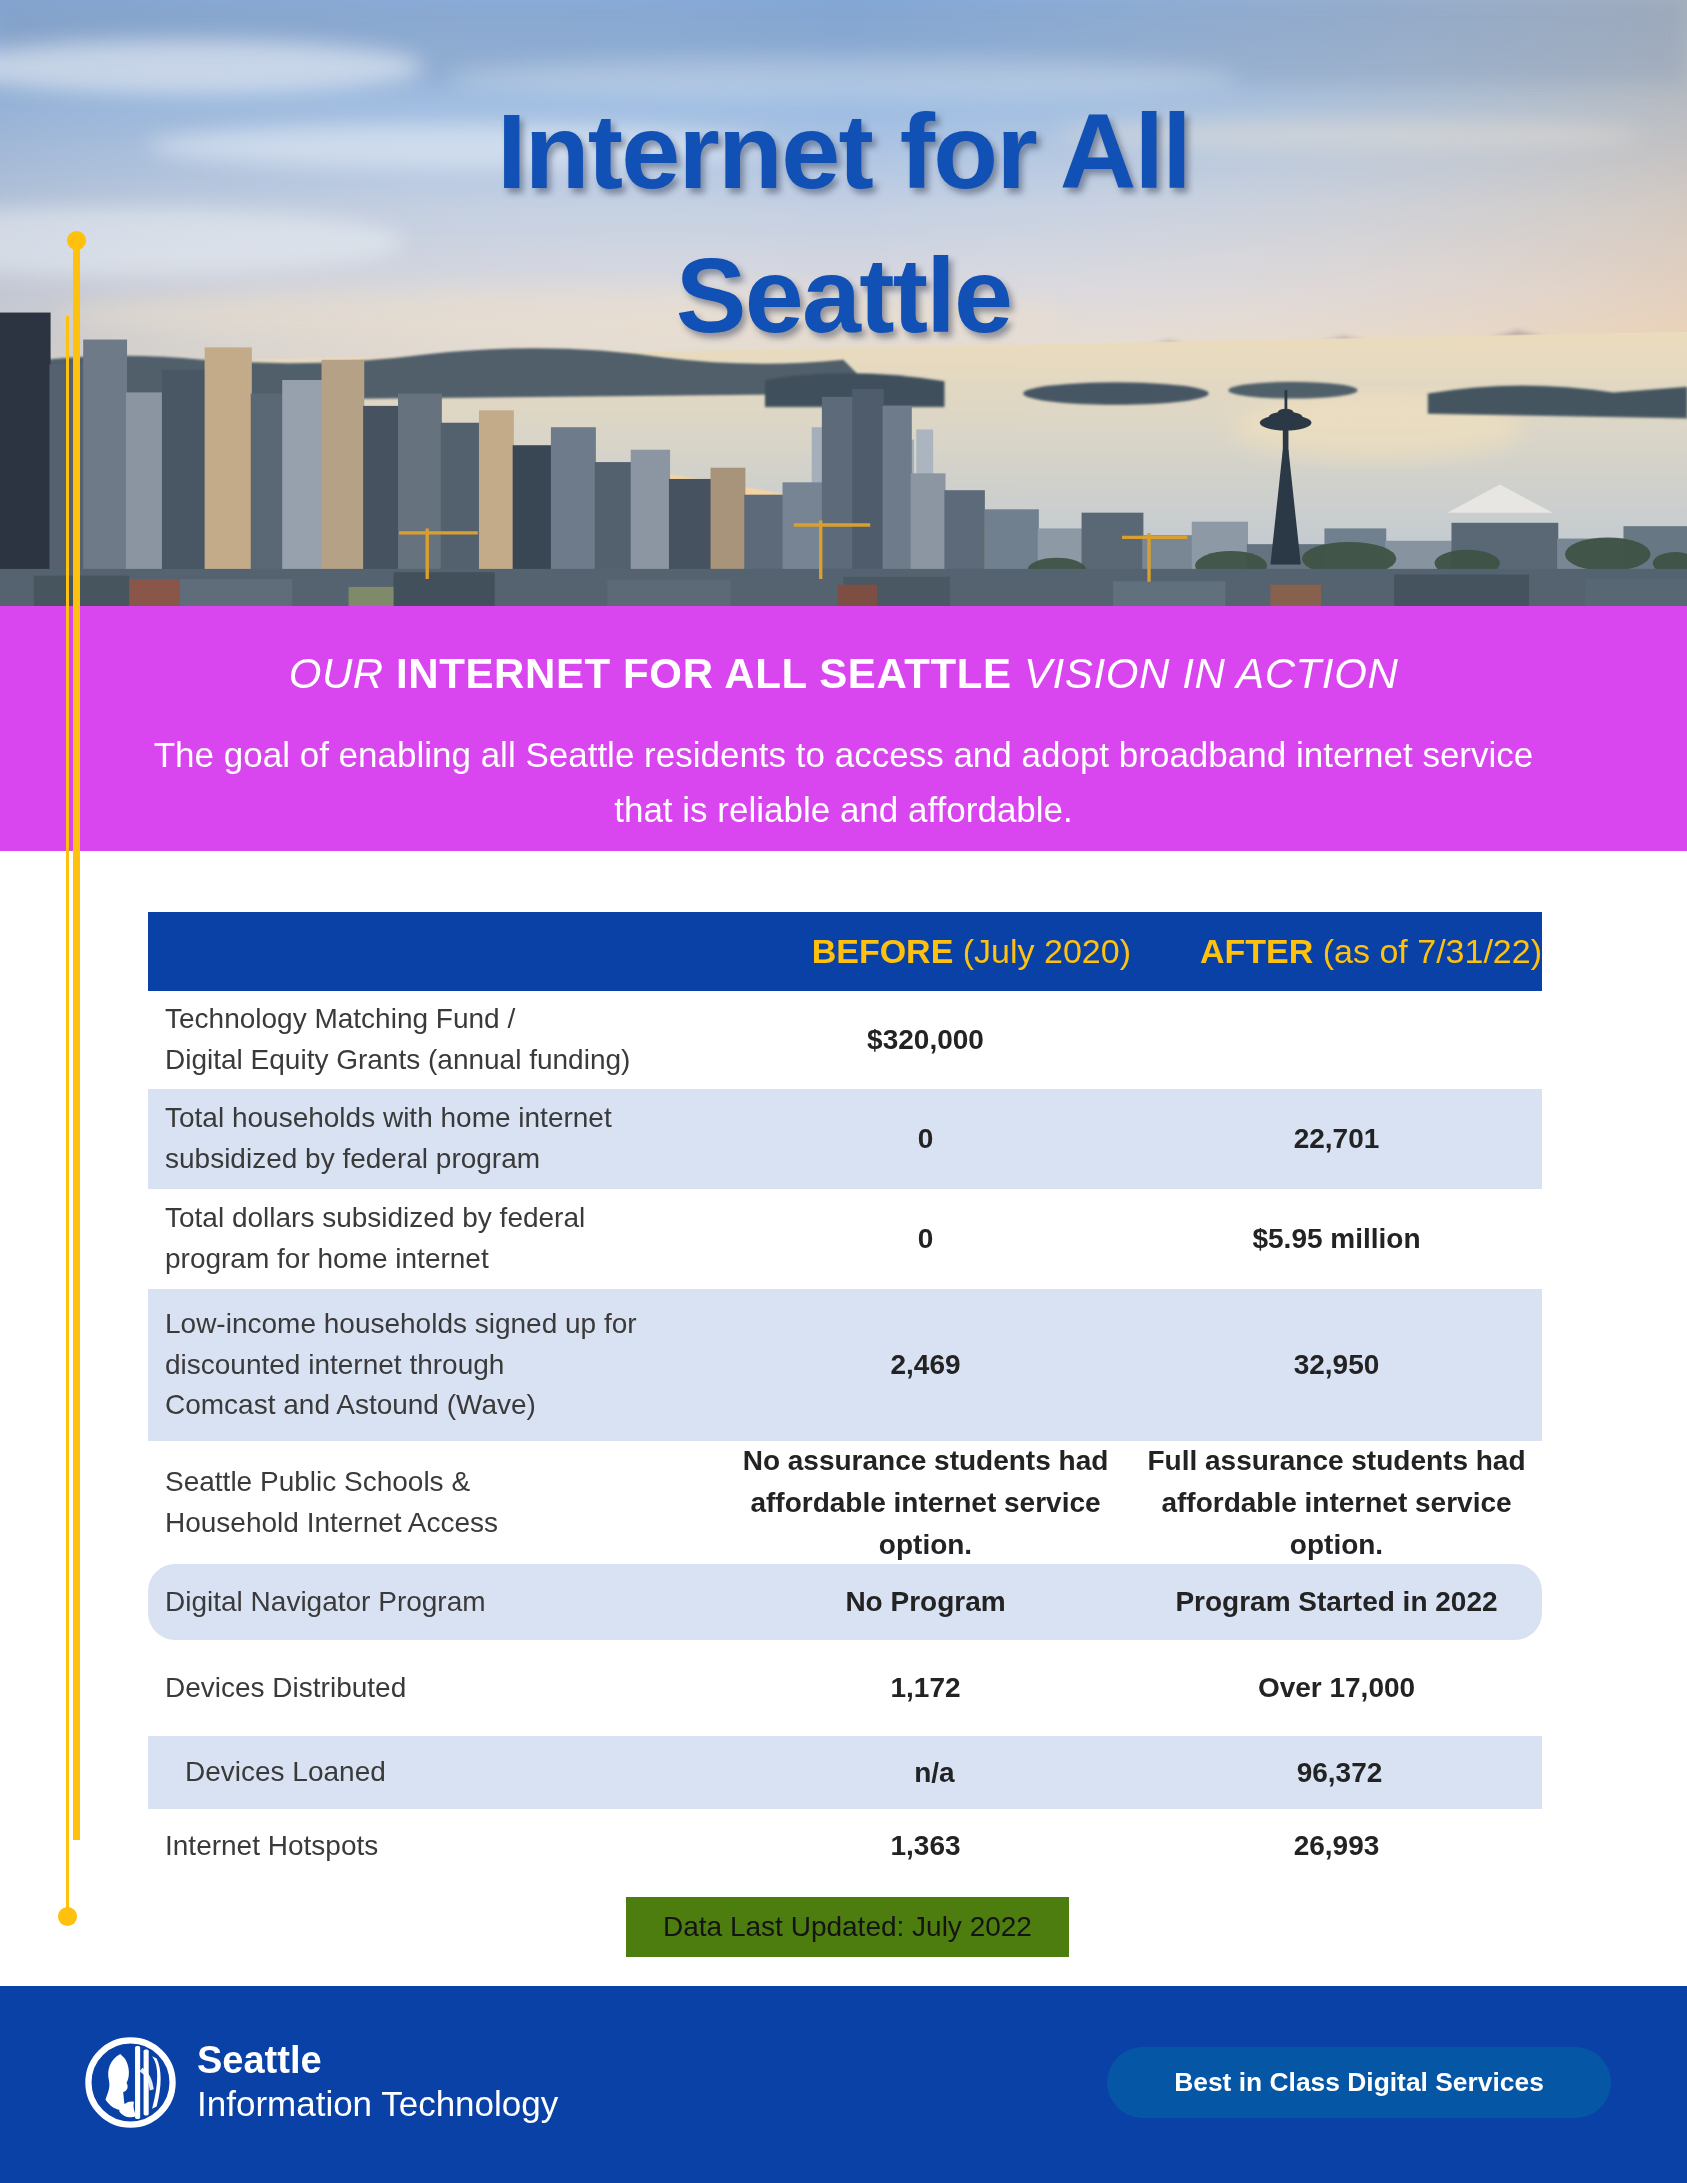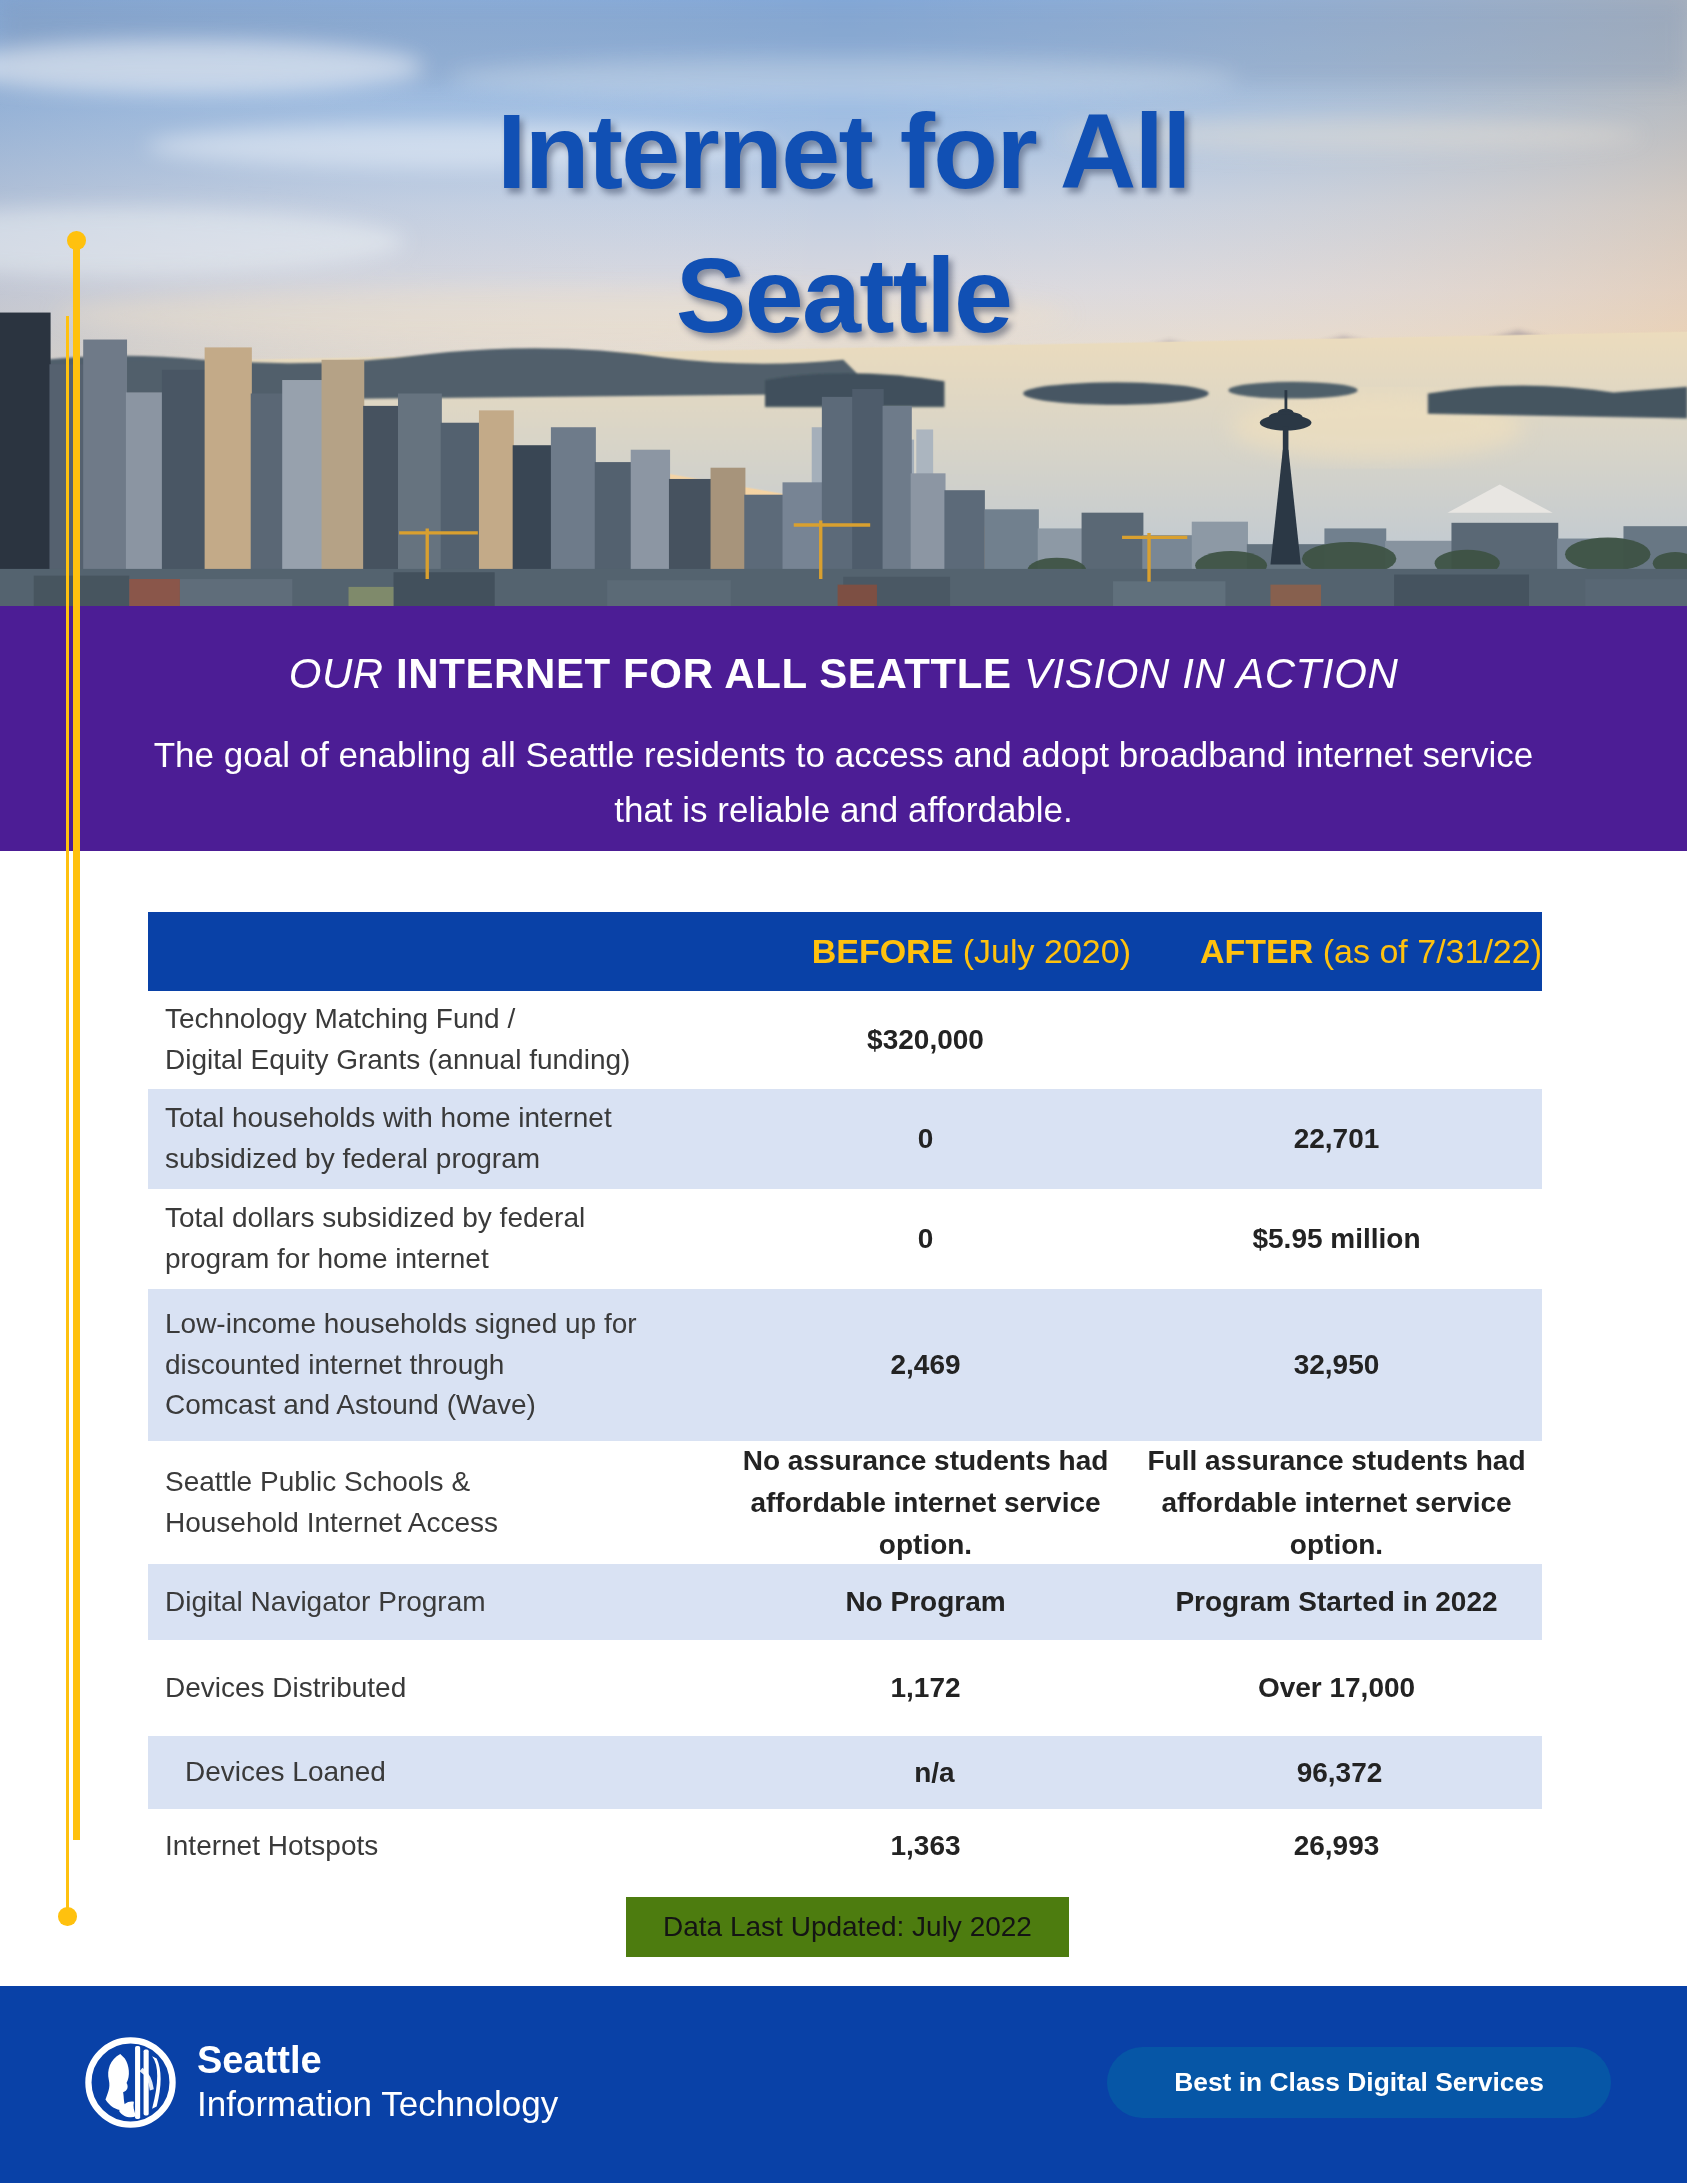--- a/index.html
+++ b/index.html
@@ -8,42 +8,42 @@
 
   
   .hero{position:absolute;left:0;top:0;width:1687px;height:606px;overflow:hidden;}
   .hero svg{display:block;width:100%;height:100%;}
   .hero-title{position:absolute;left:0;right:0;top:79px;margin:0;text-align:center;
               font-size:106px;font-weight:700;line-height:1.36;letter-spacing:-1.7px;
               color:#1150b4;text-shadow:3.9px 5px 6.7px rgba(40,50,80,.45);}
   .hero-title span{display:block;}
 
   
-  .vision{position:absolute;left:0;top:606px;width:1687px;height:245px;background:#4c1d95;
+  .vision{position:absolute;left:0;top:606px;width:1687px;height:245px;background:#d946ef;
           color:#ffffff;text-align:center;}
   .vision h2{margin:0;padding-top:44px;font-size:42px;font-weight:400;letter-spacing:0.6px;}
   .vision h2 em{font-style:italic;font-weight:400;}
   .vision h2 strong{font-style:normal;font-weight:700;}
   .vision p{margin:29px auto 0;font-size:35px;line-height:1.58;white-space:pre-line;font-weight:400;}
 
   
   .stats{position:absolute;left:148px;top:912px;width:1394px;font-size:28px;color:#3a3a3a;}
   .thead{display:flex;align-items:center;height:79px;background:#0941a7;color:#ffc10e;}
   .col-label{width:572px;}
   .col-val{width:411px;text-align:right;font-size:34px;}
   .col-val strong{font-weight:700;}
   .col-val span{font-weight:400;}
   .trow{display:flex;align-items:center;background:#ffffff;}
   .trow.alt{background:#d9e2f3;}
   .tbody .trow:nth-child(1){height:98px;}
   .tbody .trow:nth-child(2){height:100px;}
   .tbody .trow:nth-child(3){height:100px;}
   .tbody .trow:nth-child(4){height:152px;}
   .tbody .trow:nth-child(5){height:123px;}
-  .tbody .trow:nth-child(6){height:76px;}
+  .tbody .trow:nth-child(6){height:76px;border-radius:27px;}
   .tbody .trow:nth-child(7){height:96px;}
   .tbody .trow:nth-child(8){height:73px;padding-left:20px;}
   .tbody .trow:nth-child(9){height:74px;}
   .cell{white-space:pre-line;}
   .cell.label{width:555px;padding-left:17px;line-height:1.45;color:#3a3a3a;}
   .cell.val{width:411px;text-align:center;font-weight:700;color:#232323;line-height:1.5;}
 
   
   .note{position:absolute;left:626px;top:1897px;width:443px;height:60px;background:#4d7c0f;
         display:flex;align-items:center;justify-content:center;font-size:28px;color:#141414;}

